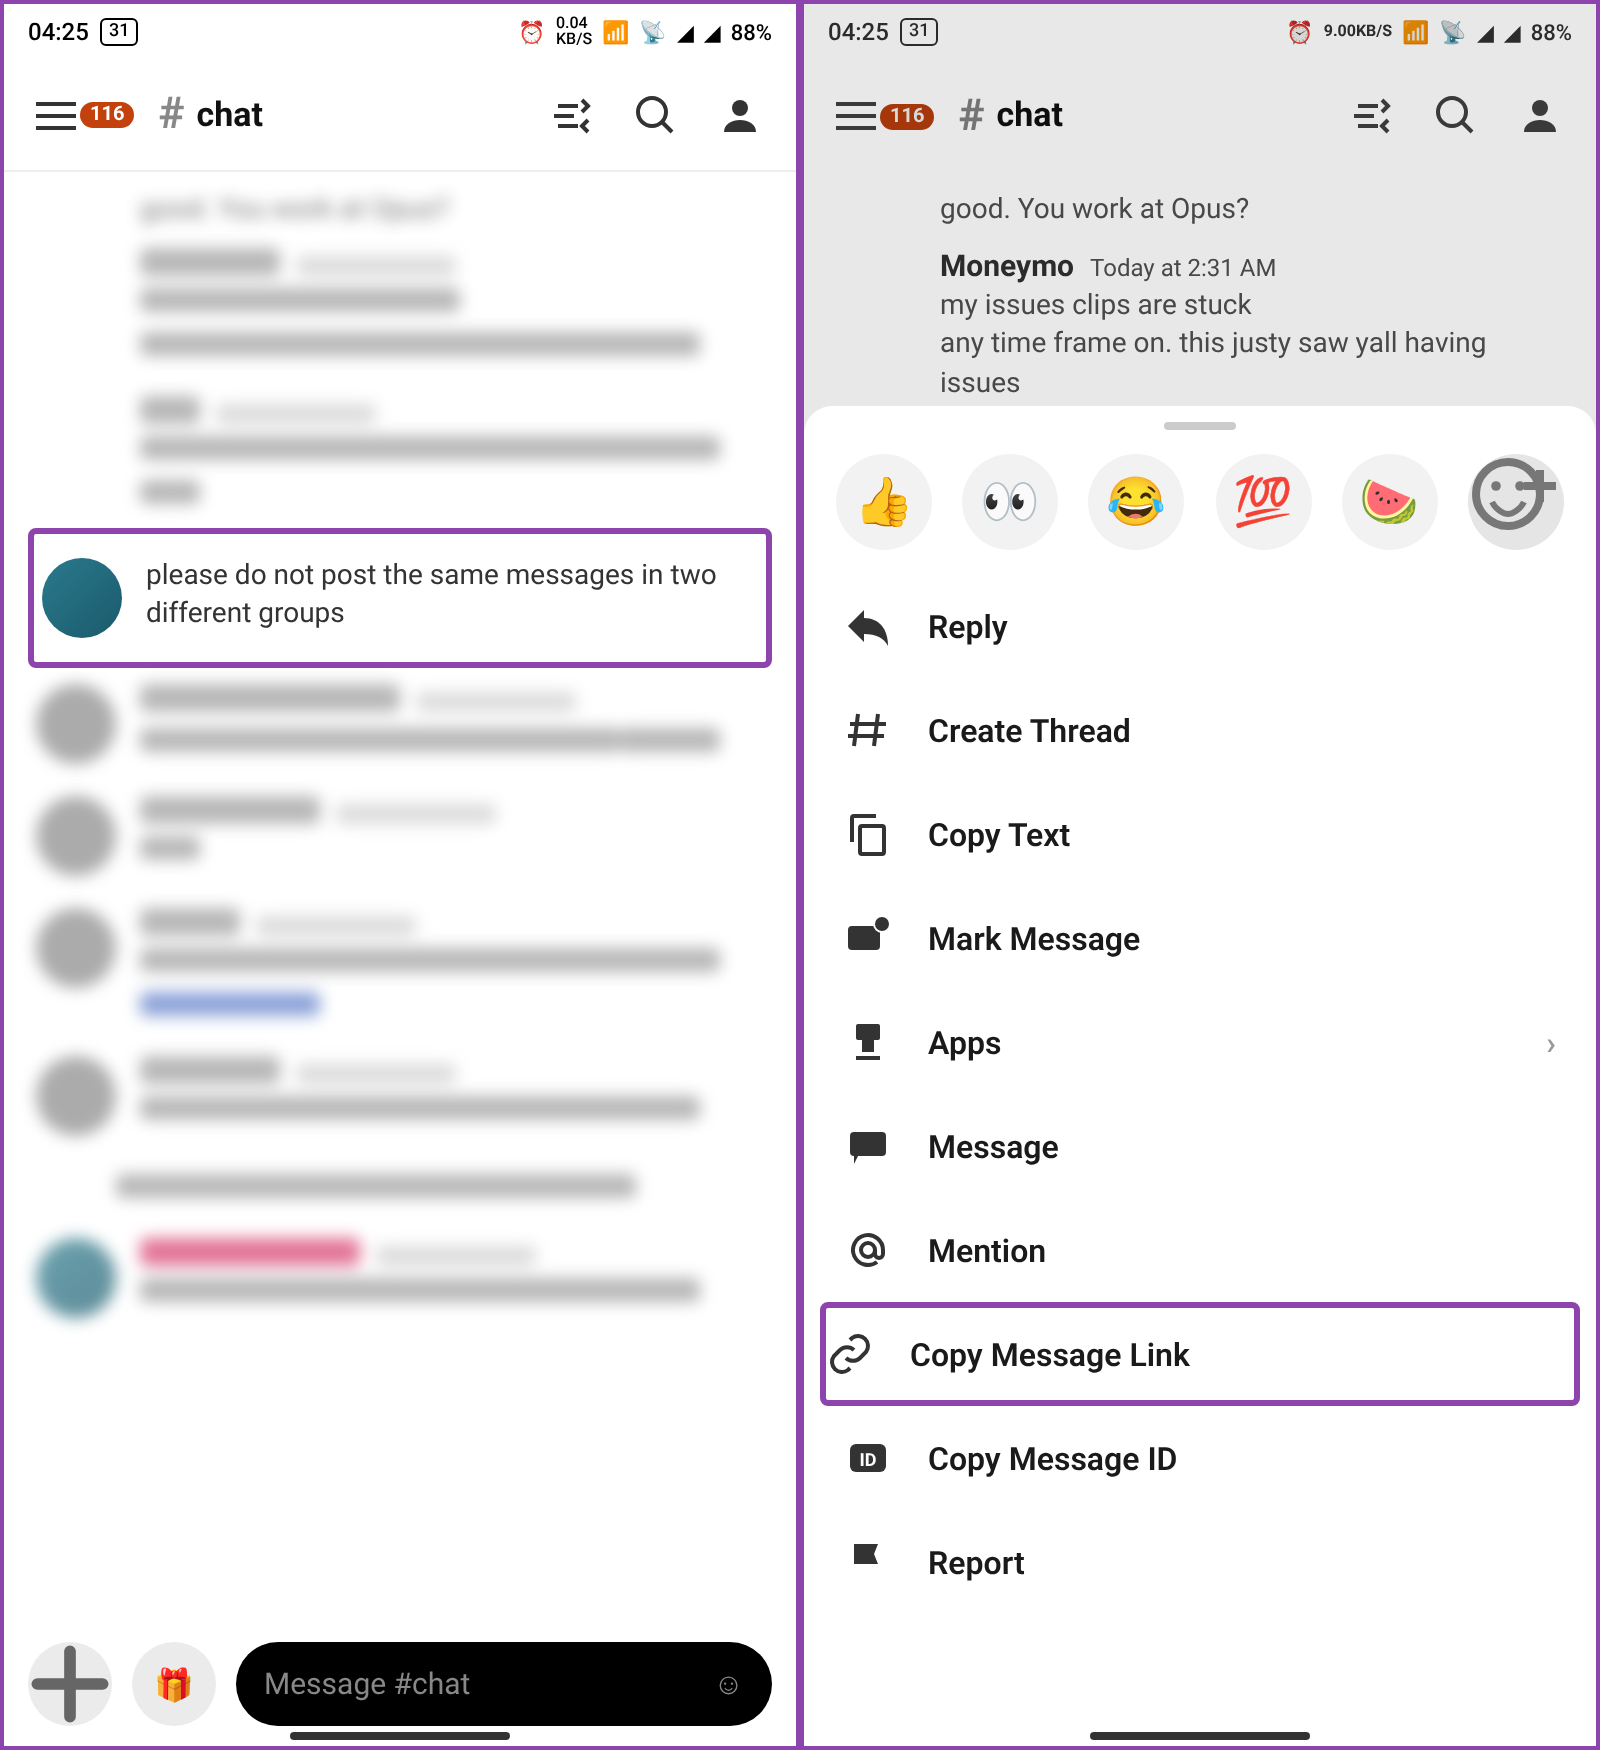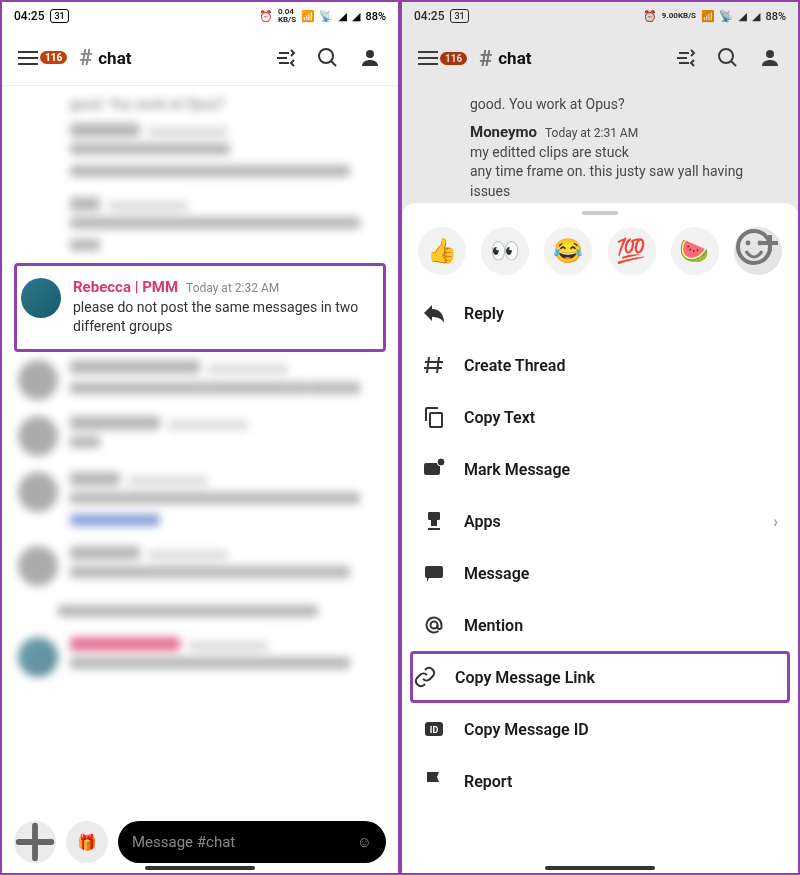--- a/index.html
+++ b/index.html
@@ -128,24 +128,20 @@
         <div class="msg-body" style="padding-left:52px"><div class="msg-head">
             <span class="author placeholder-line" style="width:30px;height:14px"></span>
             <span class="timestamp placeholder-line" style="width:80px;height:10px;background:#ccc"></span>
           </div><div class="placeholder-line" style="width:290px;height:12px;margin-top:4px"></div><div class="placeholder-line" style="width:30px;height:12px;margin-top:6px"></div></div>
       </div>
 
     <div class="highlight-box">
       <div class="msg">
         <div class="avatar" style="background:linear-gradient(135deg,#2a7a8c,#1a5a6c)"></div>
         <div class="msg-body">
-          <div class="msg-head">
-              <span class="author pink">Rebecca | PMM</span>
-              <span class="timestamp">Today at 2:32 AM</span>
-            </div>
           <div class="msg-text">please do not post the same messages in two different groups</div>
         </div>
       </div>
     </div>
 
     <div class="msg msg-blur">
         <div class="avatar"></div>
         <div class="msg-body"><div class="msg-head">
             <span class="author placeholder-line" style="width:130px;height:14px"></span>
             <span class="timestamp placeholder-line" style="width:80px;height:10px;background:#ccc"></span>
@@ -253,21 +249,21 @@
     </div>
 
     <div class="messages">
       <div style="padding-left:52px"><span class="msg-text">good. You work at Opus?</span></div>
       <div class="msg">
           <div class="msg-body" style="padding-left:52px">
             <div class="msg-head">
               <span class="author" style="color:#333">Moneymo</span>
               <span class="timestamp">Today at 2:31 AM</span>
             </div>
-            <div class="msg-text">my editted clips are stuck</div>
+            <div class="msg-text">my issues clips are stuck</div>
             <div class="msg-text">any time frame on. this justy saw yall having issues</div>
           </div>
         </div>
     </div>
   </div>
 
   <div class="sheet">
     <div class="sheet-handle"></div>
     <div class="reactions">
       <div class="reaction">👍</div>

